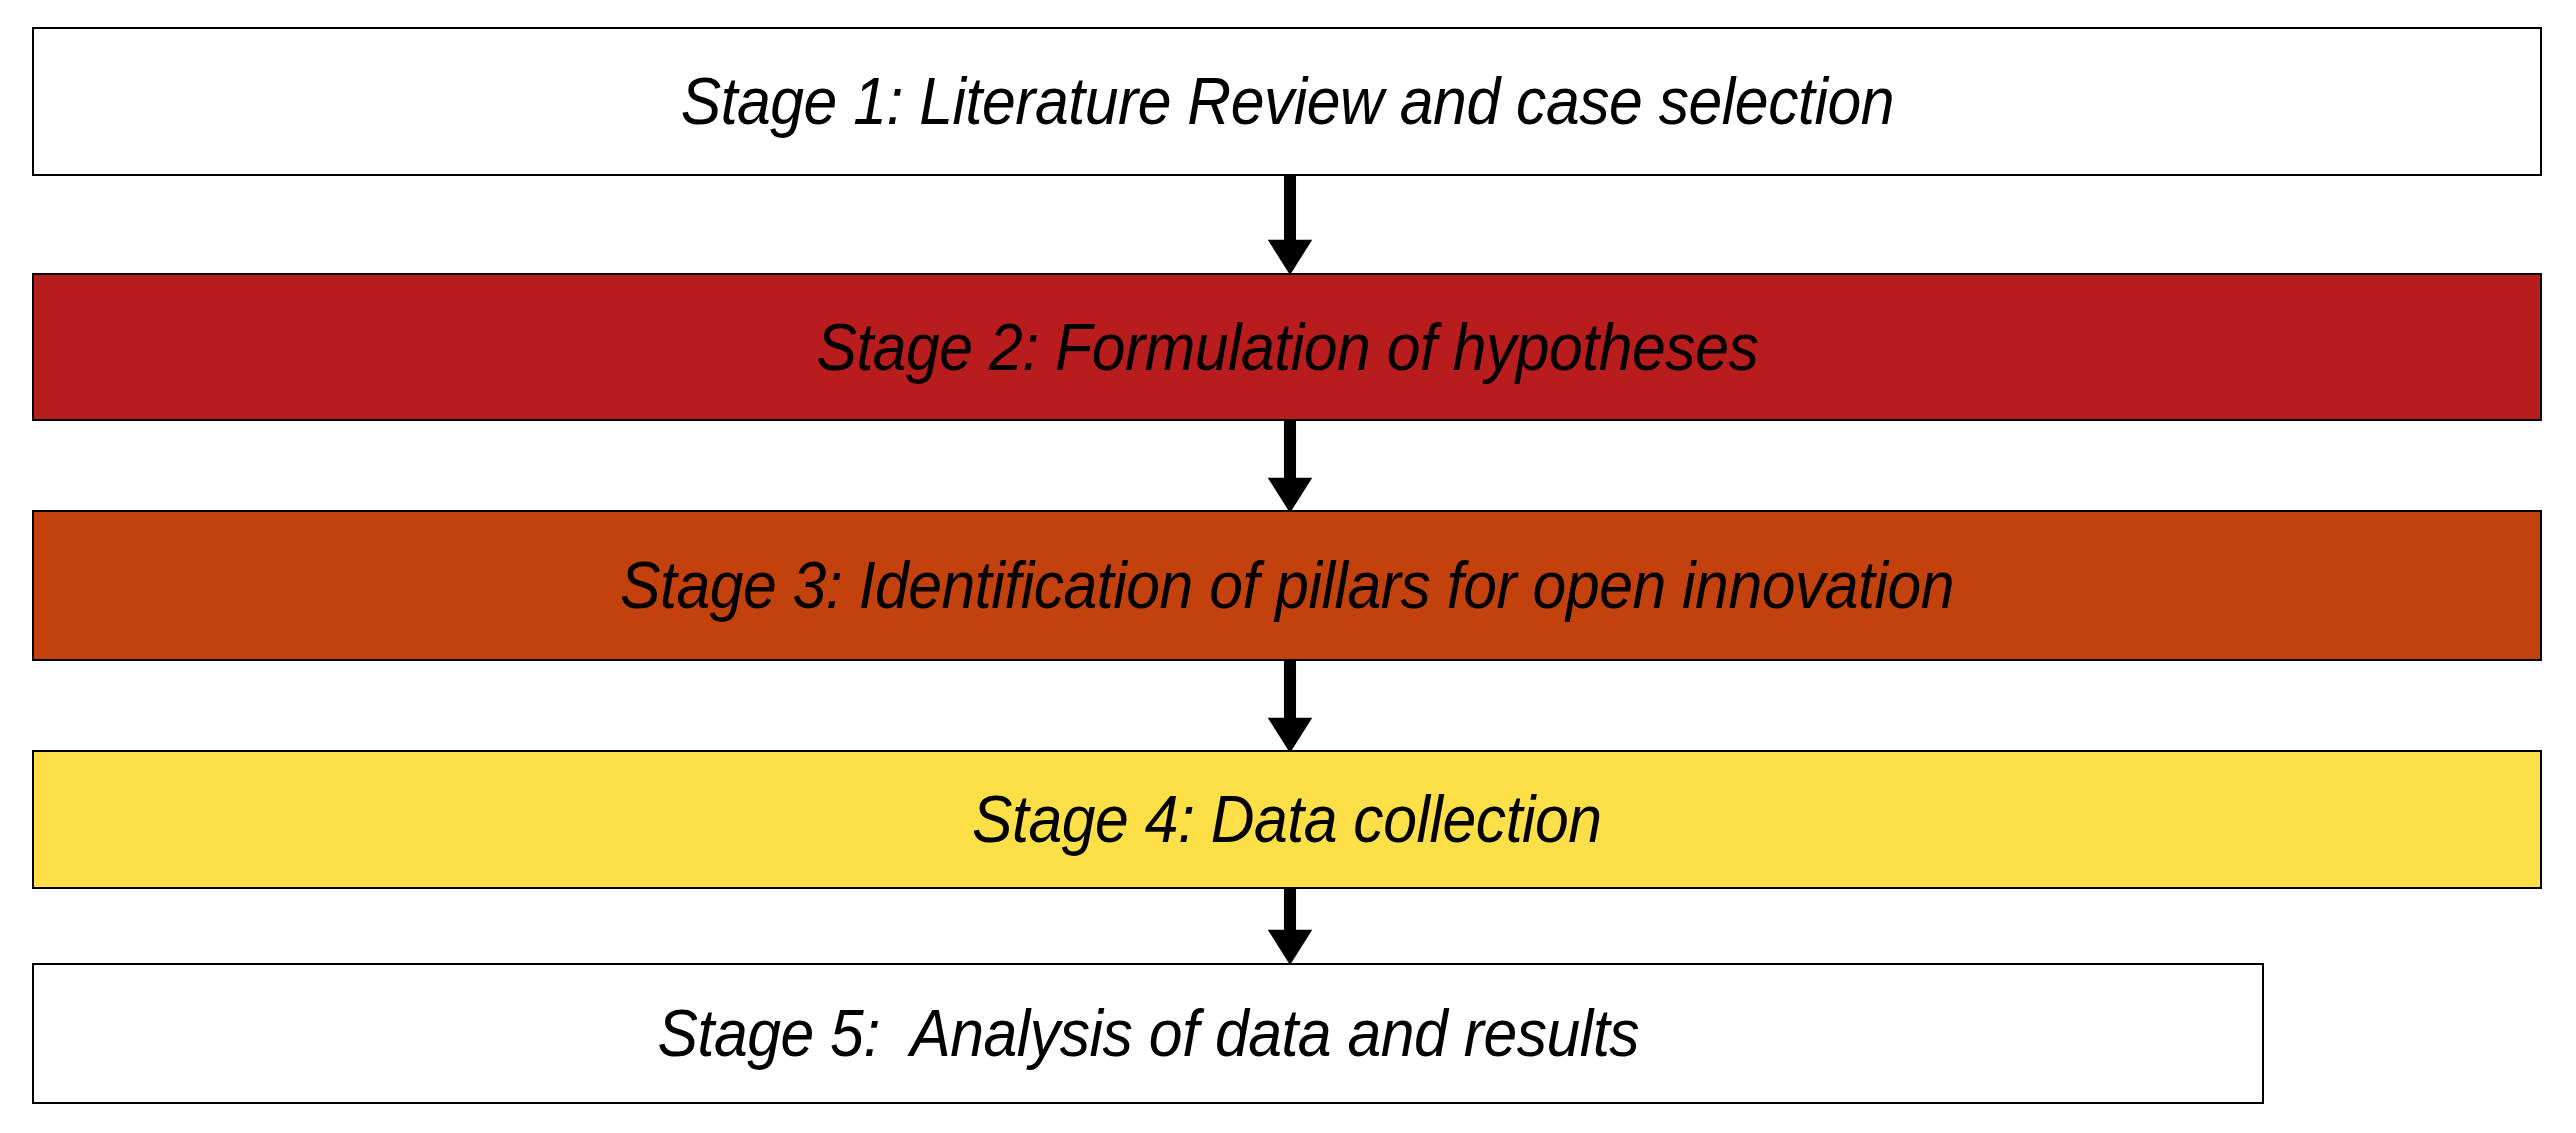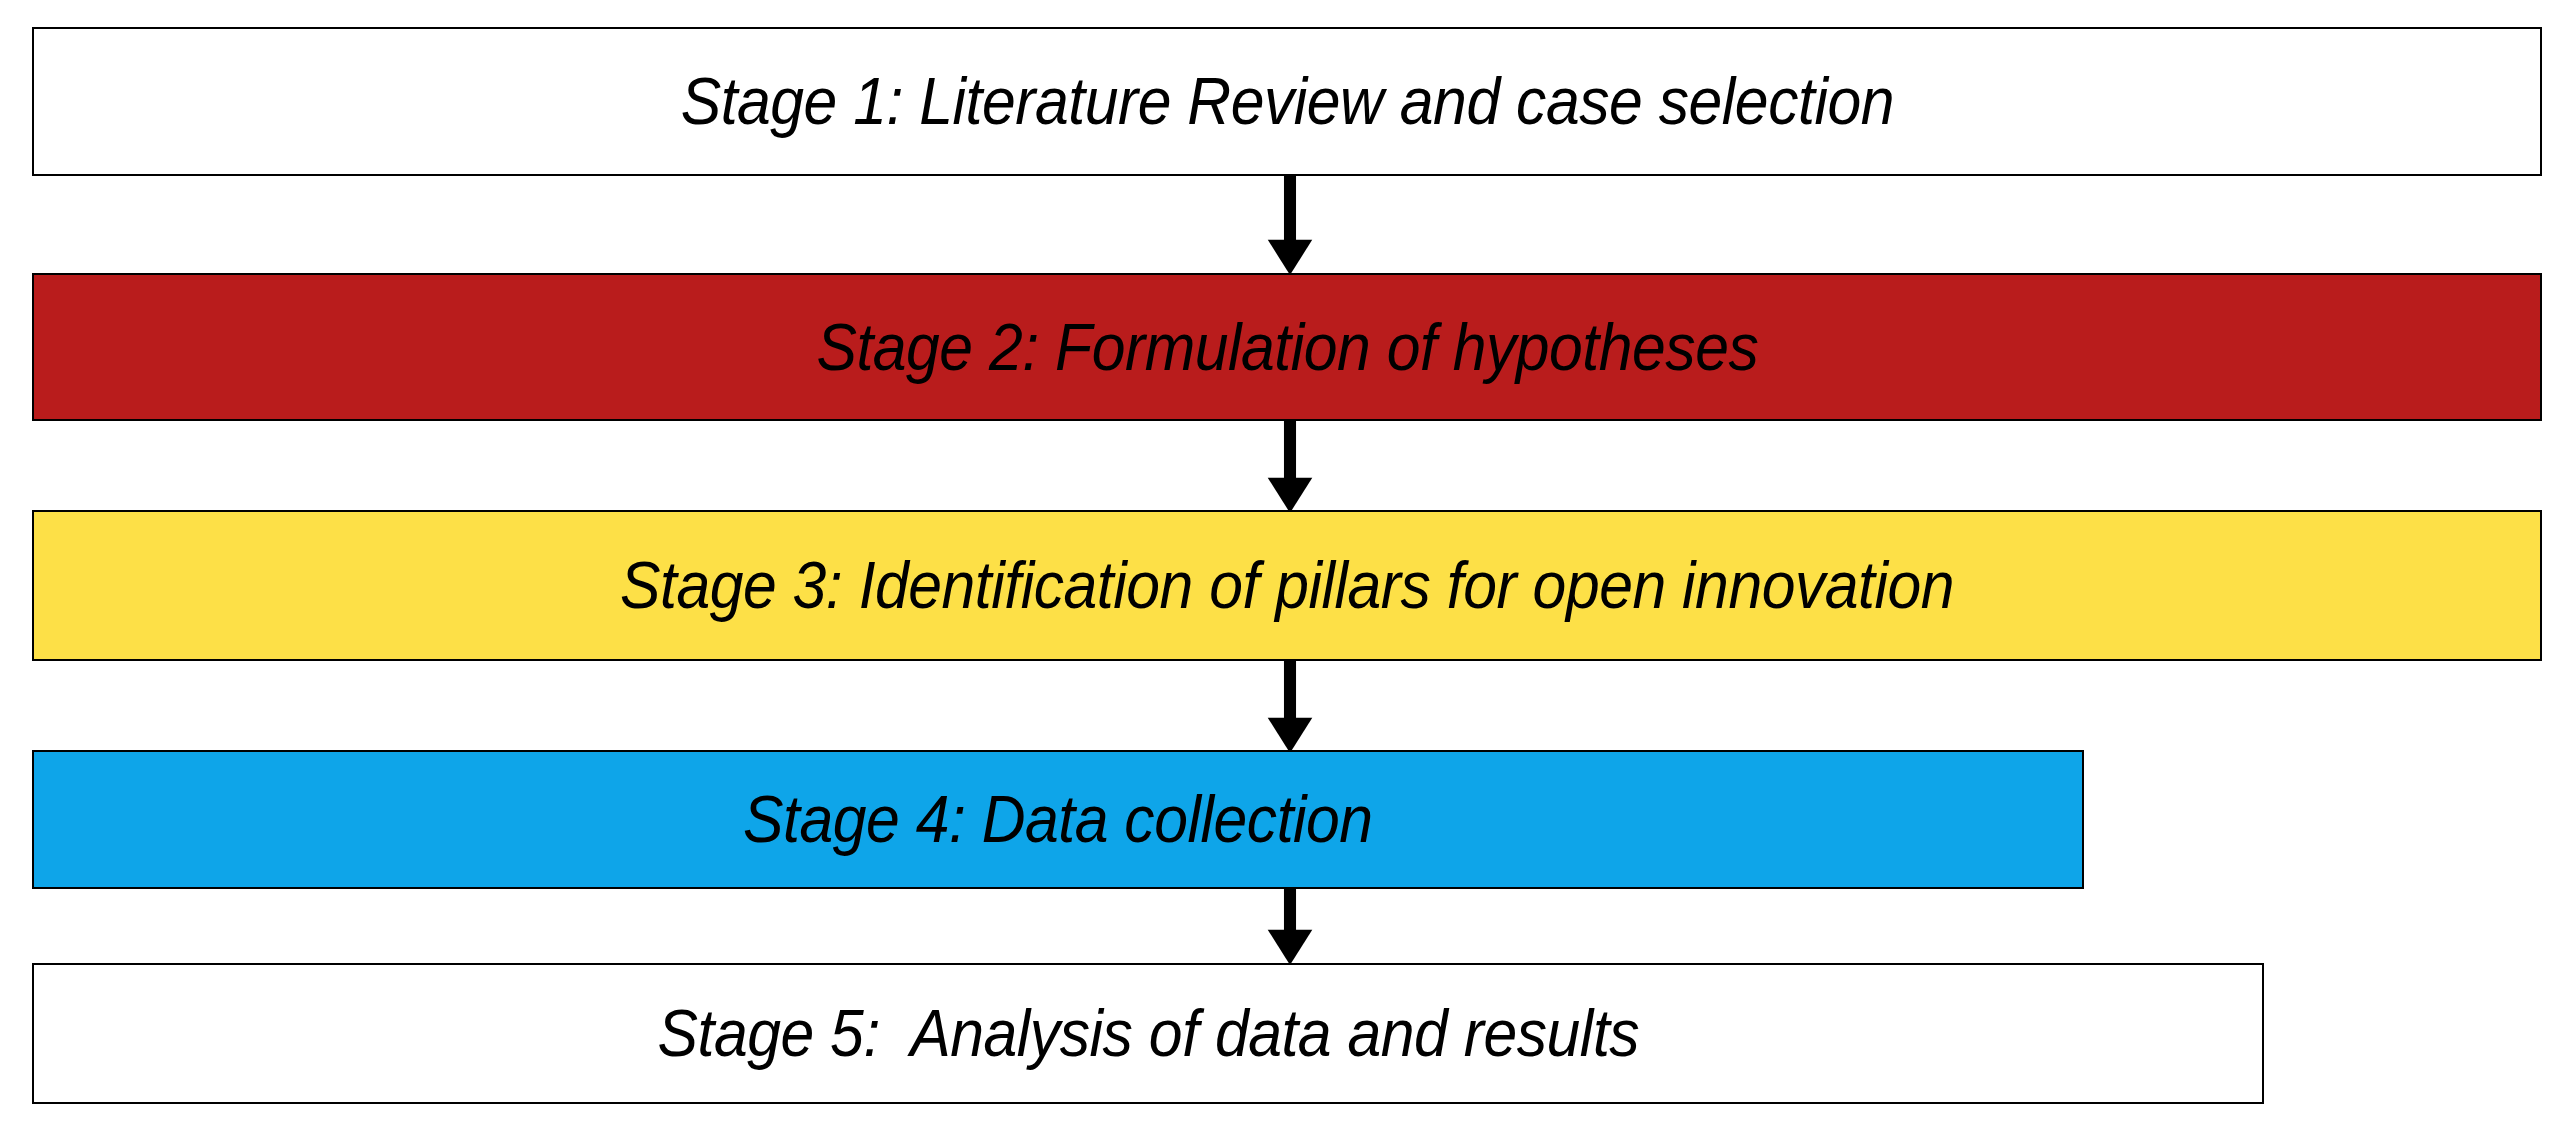--- a/index.html
+++ b/index.html
@@ -72,30 +72,30 @@
 
   <div class="flow-box" id="node-1" style="left: 32px; top: 273px; width: 2510px; height: 148px; border-color: rgb(0, 0, 0); background: #b91c1c;">
     <span class="flow-box-label" style="color: rgb(0, 0, 0);">Stage 2: Formulation of hypotheses</span>
   </div>
 
   <svg class="flow-arrow" id="conn-1" xmlns="http://www.w3.org/2000/svg" width="52" height="93" viewBox="0 0 56 100" style="left: 1264px; top: 420px;">
     <rect class="arrow-shaft" x="21.5" y="0" width="13" height="63" fill="#000000"></rect>
     <polygon class="arrow-head" points="4,62 52,62 28,100" fill="#000000"></polygon>
   </svg>
 
-  <div class="flow-box" id="node-2" style="left: 32px; top: 510px; width: 2510px; height: 151px; border-color: rgb(0, 0, 0); background: #fde047;">
+  <div class="flow-box" id="node-2" style="left: 32px; top: 510px; width: 2510px; height: 151px; border-color: rgb(0, 0, 0); background: #c2410c;">
     <span class="flow-box-label" style="color: rgb(0, 0, 0);">Stage 3: Identification of pillars for open innovation</span>
   </div>
 
   <svg class="flow-arrow" id="conn-2" xmlns="http://www.w3.org/2000/svg" width="52" height="93" viewBox="0 0 56 100" style="left: 1264px; top: 660px;">
     <rect class="arrow-shaft" x="21.5" y="0" width="13" height="63" fill="#000000"></rect>
     <polygon class="arrow-head" points="4,62 52,62 28,100" fill="#000000"></polygon>
   </svg>
 
-  <div class="flow-box" id="node-3" style="left: 32px; top: 750px; width: 2052px; height: 139px; border-color: rgb(0, 0, 0); background: #0ea5e9;">
+  <div class="flow-box" id="node-3" style="left: 32px; top: 750px; width: 2510px; height: 139px; border-color: rgb(0, 0, 0); background: #fde047;">
     <span class="flow-box-label" style="color: rgb(0, 0, 0);">Stage 4: Data collection</span>
   </div>
 
   <svg class="flow-arrow" id="conn-3" xmlns="http://www.w3.org/2000/svg" width="52" height="78" viewBox="0 0 56 84" style="left: 1264px; top: 887px;">
     <rect class="arrow-shaft" x="21.5" y="0" width="13" height="47" fill="#000000"></rect>
     <polygon class="arrow-head" points="4,46 52,46 28,84" fill="#000000"></polygon>
   </svg>
 
   <div class="flow-box" id="node-4" style="left: 32px; top: 963px; width: 2232px; height: 141px; border-color: rgb(0, 0, 0); background: rgb(255, 255, 255);">
     <span class="flow-box-label" style="color: rgb(0, 0, 0);">Stage 5:  Analysis of data and results</span>

